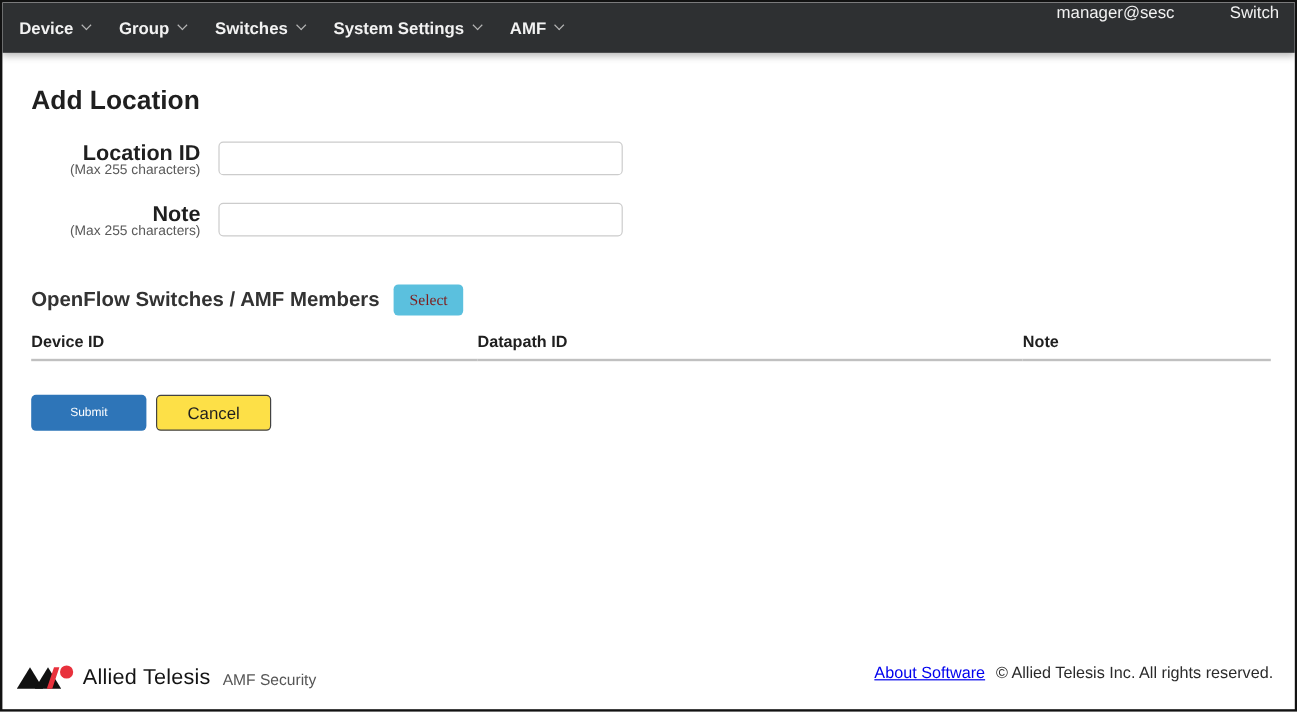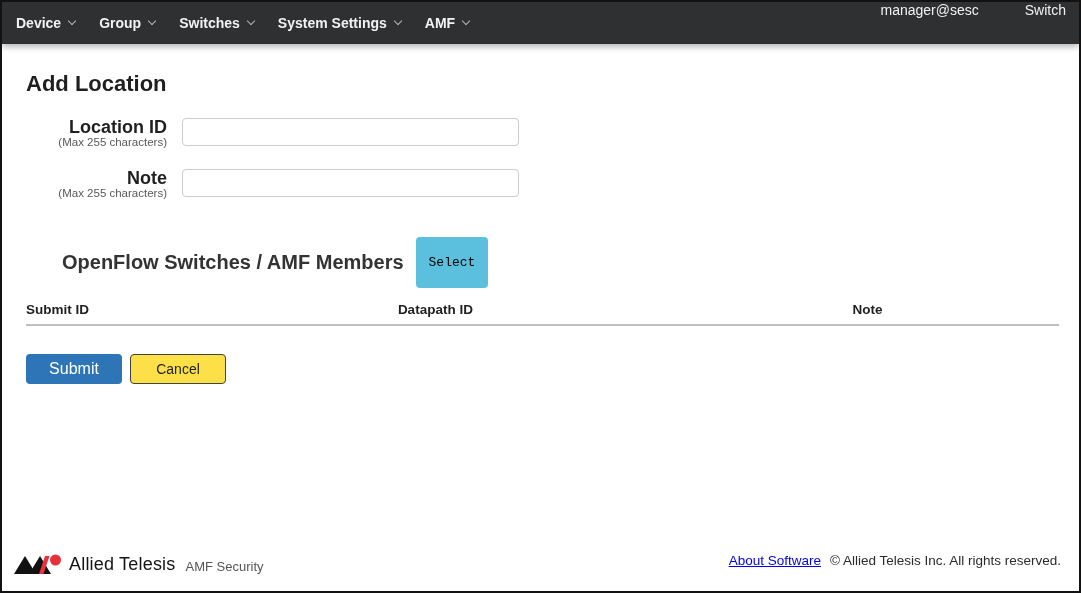--- a/index.html
+++ b/index.html
@@ -54,46 +54,46 @@
   .field-hint { display: block; font-size: 11.5px; color: #595959; line-height: 14px; }
   .text-input {
     width: 337px; height: 28px;
     border: 1px solid #cccccc; border-radius: 4px;
     padding: 0 8px; font-size: 13px;
     font-family: "Liberation Sans", sans-serif;
     outline: none;
   }
 
   .section-head { margin-top: 37px; display: flex; align-items: center; }
-  .section-title { font-size: 20px; font-weight: bold; color: #333333; margin-left: 36px; }
+  .section-title { font-size: 17px; font-weight: bold; color: #333333; }
   .select-btn {
     margin-left: 12px;
-    background: #5bc0de; color: #000000;
+    background: #5bc0de; color: #7f1d1d;
     border: none; border-radius: 4px;
-    font-size: 13px; padding: 18px 13px;
-    font-family: Liberation Mono, monospace;
+    font-size: 13px; padding: 5px 13px;
+    font-family: Liberation Serif, serif;
     cursor: pointer;
   }
 
   .members-table { width: 1033px; border-collapse: collapse; margin-top: 14px; }
   .members-table th {
     text-align: left; font-size: 13.5px; font-weight: bold; color: #1f1f1f;
     padding: 0 0 7px 0;
     border-bottom: 2px solid #c0c0c0;
   }
   .col-switch { width: 36%; }
   .col-datapath { width: 44%; }
   .col-note { width: 20%; }
 
   .actions { margin-top: 28px; display: flex; gap: 8px; }
   .submit-btn {
     width: 96px; height: 30px;
     background: #2e75b8; color: #ffffff;
     border: none; border-radius: 4px;
-    font-size: 16px; font-family: "Liberation Sans", sans-serif;
+    font-size: 10px; font-family: "Liberation Sans", sans-serif;
     cursor: pointer;
   }
   .cancel-btn {
     width: 96px; height: 30px;
     background: #fde047; color: #1f1f1f;
     border: 1px solid #424242; border-radius: 4px;
     font-size: 14px; font-family: "Liberation Sans", sans-serif;
     cursor: pointer;
   }
 
@@ -162,21 +162,21 @@
   </div>
 
   <div class="section-head">
     <span class="section-title">OpenFlow Switches / AMF Members</span>
     <button class="select-btn">Select</button>
   </div>
 
   <table class="members-table">
     <thead>
       <tr>
-        <th class="col-switch">Submit ID</th>
+        <th class="col-switch">Device ID</th>
         <th class="col-datapath">Datapath ID</th>
         <th class="col-note">Note</th>
       </tr>
     </thead>
     <tbody></tbody>
   </table>
 
   <div class="actions">
     <button class="submit-btn">Submit</button>
     <button class="cancel-btn">Cancel</button>

